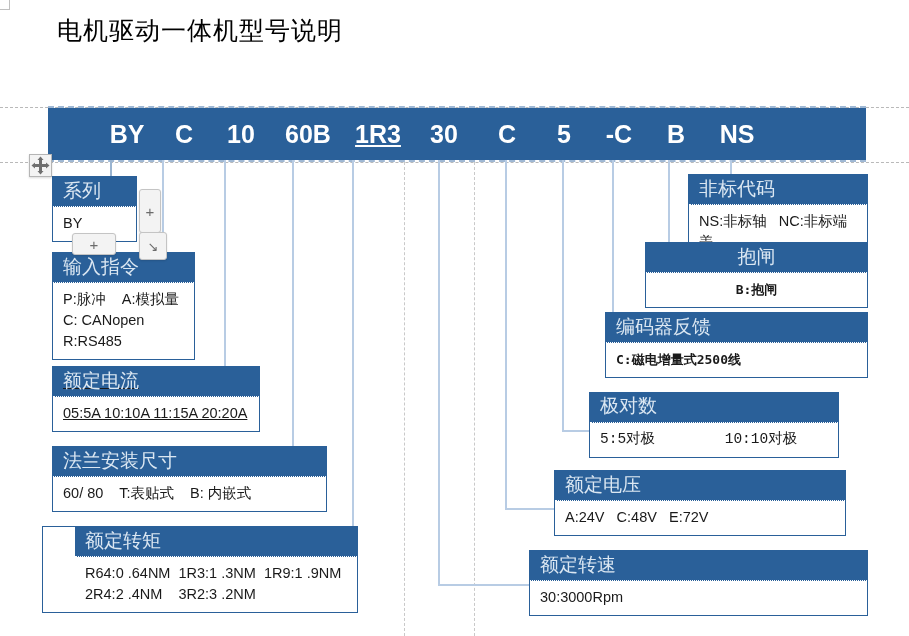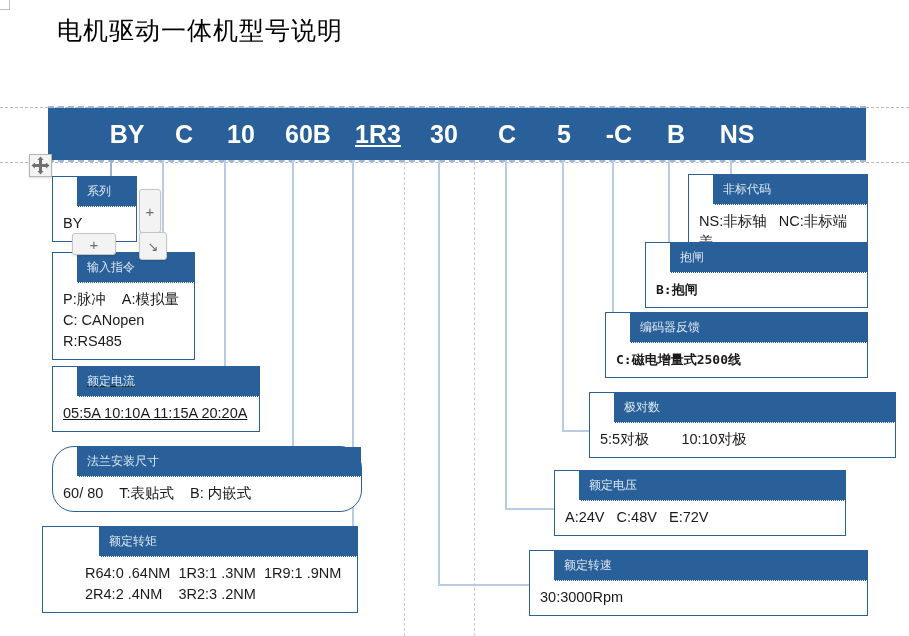--- a/index.html
+++ b/index.html
@@ -106,26 +106,25 @@
   
   .callout {
     position: absolute;
     border: 1px solid #2a6099;
     background: #ffffff;
     box-sizing: border-box;
   }
   .callout .hdr {
     background: #2a6099;
     color: #dbe7f2;
-    font-size: 12px;
+    font-size: 19px;
     line-height: 22px;
     padding: 3px 10px 4px 10px;
     white-space: nowrap;
     border-bottom: 1px dotted #ffffff;
-    margin-left: 24px;
   }
   .callout .body {
     padding: 6px 10px 7px 10px;
     font-size: 14.5px;
     line-height: 21px;
     color: #1a1a1a;
     white-space: pre-wrap;
   }
   .callout .body.mono {
     font-family: "DejaVu Sans Mono", "Liberation Mono", monospace;
@@ -230,47 +229,47 @@
   <div class="body">P:脉冲    A:模拟量
 C: CANopen
 R:RS485</div>
 </div>
 
 <div class="callout" style="left:52px; top:366px; width:208px;text-decoration:underline;">
   <div class="hdr">额定电流</div>
   <div class="body">05:5A 10:10A 11:15A 20:20A</div>
 </div>
 
-<div class="callout" style="left:52px; top:446px; width:310px;border-radius:22px;">
+<div class="callout" style="left:52px; top:446px; width:275px;">
   <div class="hdr">法兰安装尺寸</div>
   <div class="body">60/ 80    T:表贴式    B: 内嵌式</div>
 </div>
 
 <div class="callout" style="left:42px; top:526px; width:316px;padding-left:32px;">
   <div class="hdr">额定转矩</div>
   <div class="body">R64:0 .64NM  1R3:1 .3NM  1R9:1 .9NM
 2R4:2 .4NM    3R2:3 .2NM</div>
 </div>
 
 <div class="callout" style="left:688px; top:174px; width:180px;">
   <div class="hdr">非标代码</div>
   <div class="body">NS:非标轴   NC:非标端盖</div>
 </div>
 
-<div class="callout" style="left:645px; top:242px; width:223px;">
+<div class="callout" style="left:645px; top:242px; width:223px;text-align:center;">
   <div class="hdr">抱闸</div>
   <div class="body mono">B:抱闸</div>
 </div>
 
 <div class="callout" style="left:605px; top:312px; width:263px;">
   <div class="hdr">编码器反馈</div>
   <div class="body mono">C:磁电增量式2500线</div>
 </div>
 
-<div class="callout" style="left:589px; top:392px; width:307px;">
+<div class="callout" style="left:589px; top:392px; width:250px;font-family:Liberation Mono, monospace;">
   <div class="hdr">极对数</div>
   <div class="body">5:5对极        10:10对极</div>
 </div>
 
 <div class="callout" style="left:554px; top:470px; width:292px;">
   <div class="hdr">额定电压</div>
   <div class="body">A:24V   C:48V   E:72V</div>
 </div>
 
 <div class="callout" style="left:529px; top:550px; width:339px;">

